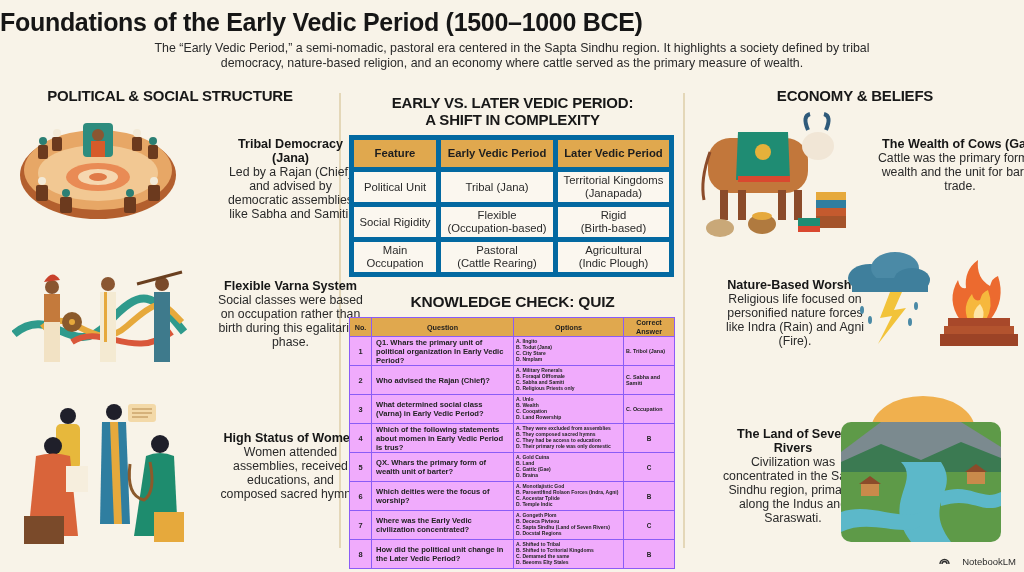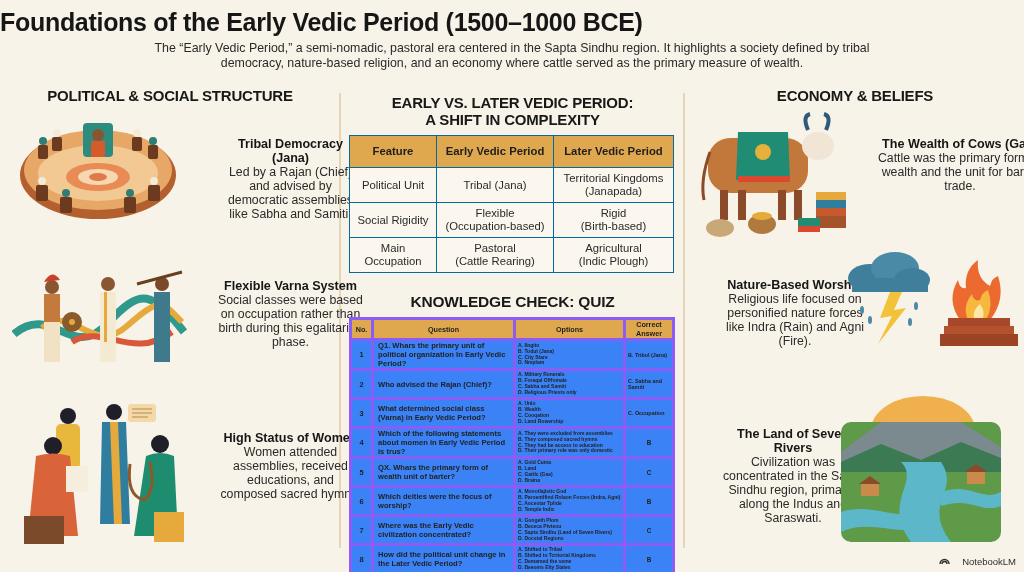--- a/index.html
+++ b/index.html
@@ -25,29 +25,29 @@
   }
   .divider { position: absolute; top: 93px; width: 2px; height: 455px; background: #e4d7b8; }
 
   .feature { position: absolute; text-align: center; font-size: 12.3px; line-height: 14px; color: #2a2a2a; margin-left: 28px; }
   .feature .fh { font-weight: bold; color: #161616; font-size: 12.6px; }
 
   .art { position: absolute; }
 
   
   .cmp { position: absolute; left: 349px; top: 135px; width: 325px; border-collapse: collapse; font-size: 11.3px; }
-  .cmp th, .cmp td { border: 1px solid #0369a1; text-align: center; vertical-align: middle; padding: 0 3px; line-height: 13px; }
+  .cmp th, .cmp td { border: 5px solid #0369a1; text-align: center; vertical-align: middle; padding: 0 3px; line-height: 13px; }
   .cmp th { background: #e0a84e; height: 32px; font-weight: bold; color: #1e1e1e; }
   .cmp td { background: #fbf7ef; height: 35px; color: #2a2a2a; }
 
   
   .quiz { position: absolute; left: 349px; top: 317px; width: 326px; border-collapse: collapse; }
-  .quiz th, .quiz td { border: 3px solid #8b5cf6; vertical-align: middle; margin-left: 48px; }
+  .quiz th, .quiz td { border: 1px solid #8b5cf6; vertical-align: middle; margin-left: 48px; }
   .quiz th { background: #e0a84e; height: 17px; font-size: 7.2px; font-weight: bold; text-align: center; color: #1e1e1e; }
-  .quiz td { background: #3b82f6; height: 29px; }
+  .quiz td { background: #f0abfc; height: 29px; }
   .quiz td.no { text-align: center; font-size: 7.4px; font-weight: bold; width: 22px; }
   .quiz td.q { font-size: 7.6px; line-height: 9px; font-weight: bold; padding: 0 4px; width: 142px; color: #222; }
   .quiz td.opt { font-size: 5px; line-height: 5.8px; font-weight: bold; padding: 0 2px; width: 110px; color: #222; }
   .quiz td.ans { font-size: 5.4px; font-weight: bold; padding: 0 2px; color: #222; }
   .quiz td.ans.c { text-align: center; font-size: 6.4px; }
   .opt span { display: block; white-space: nowrap; overflow: hidden; }
 
   .brand { position: absolute; right: 8px; bottom: 5px; font-size: 9.5px; color: #2d2d2d; display: flex; align-items: center; gap: 12px; }
 </style>
 </head>

